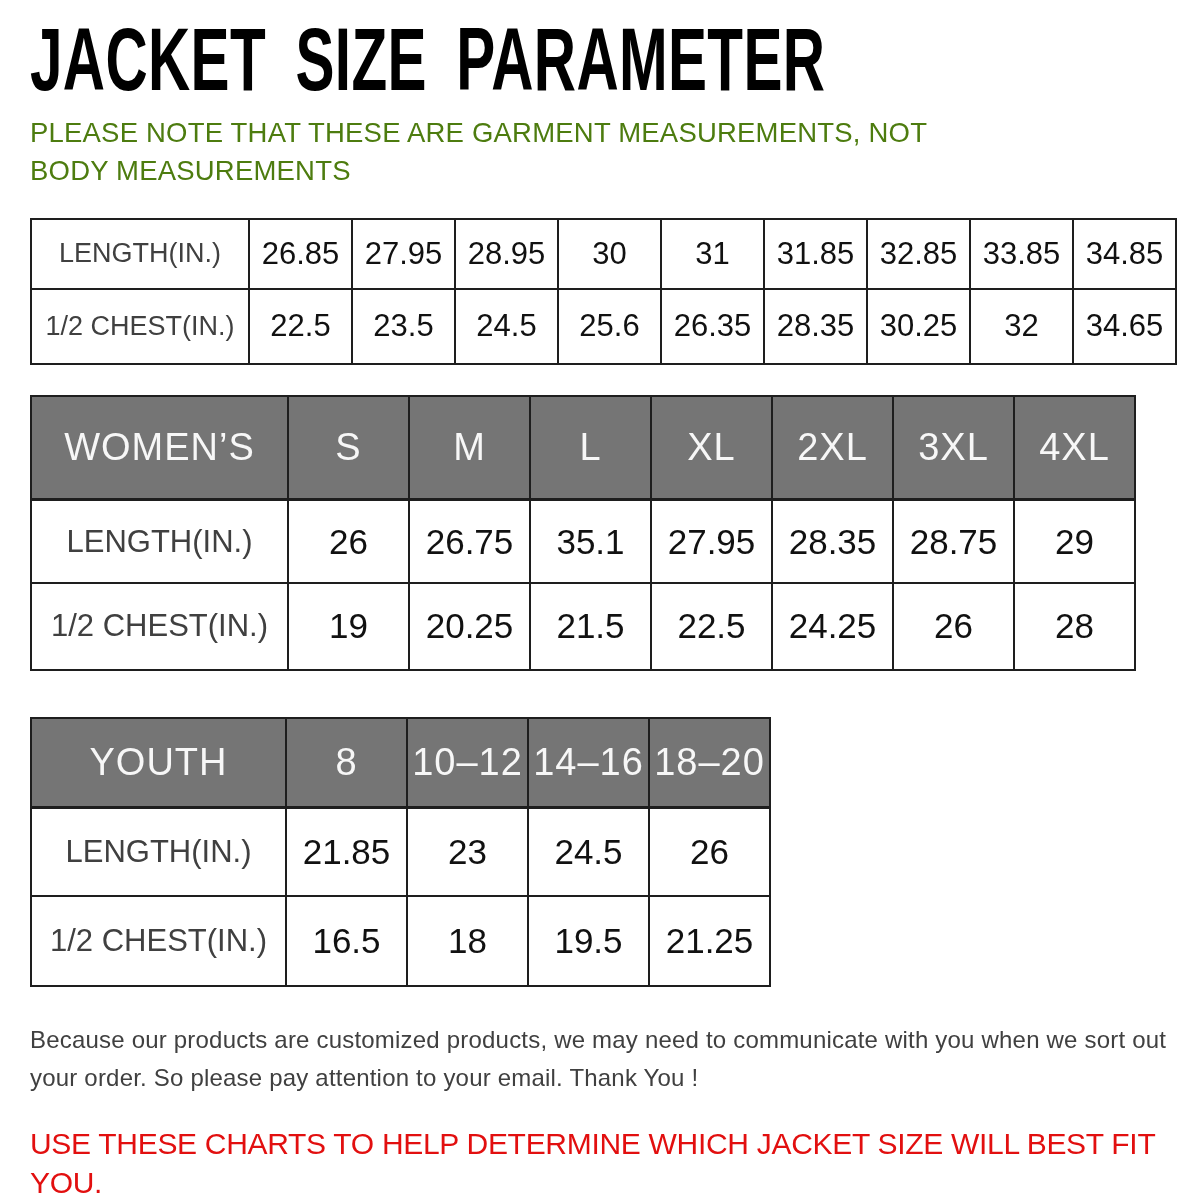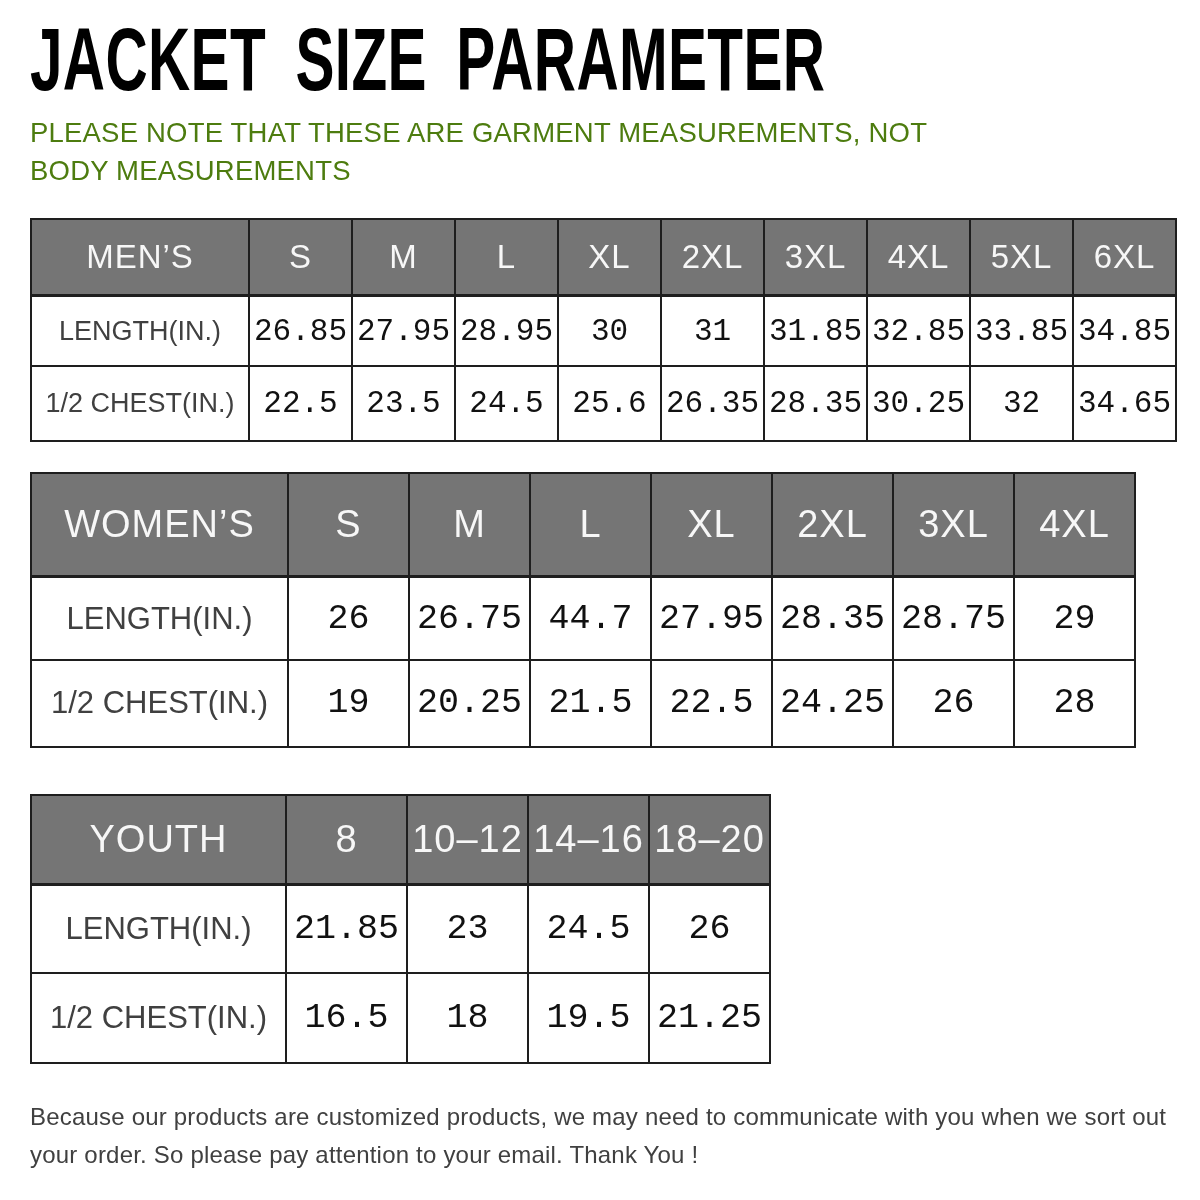--- a/index.html
+++ b/index.html
@@ -50,21 +50,21 @@
     padding: 0;
     overflow: hidden;
   }
   th {
     background: #757575;
     color: #f7f7f7;
     font-weight: normal;
     border-bottom-width: 3px;
     letter-spacing: 1px;
   }
-  td.val { font-family: Liberation Mono, monospace; color: #111; }
+  td.val { font-family: Liberation Sans, sans-serif; color: #111; }
   td.lbl { color: #404040; }
 
   
   .t-mens { width: 1145px; }
   .t-mens th { font-size: 33px; height: 77px; }
   .t-mens tr.r1 td { height: 70px; }
   .t-mens tr.r2 td { height: 75px; }
   .t-mens td.lbl { font-size: 27px; }
   .t-mens td.val { font-size: 31px; }
 
@@ -118,32 +118,20 @@
         <col style="width:103px">
         <col style="width:103px">
         <col style="width:103px">
         <col style="width:103px">
         <col style="width:103px">
         <col style="width:103px">
         <col style="width:103px">
         <col style="width:103px">
     </colgroup>
     <tbody>
-        <tr>
-      <th>MEN’S</th>
-      <th>S</th>
-      <th>M</th>
-      <th>L</th>
-      <th>XL</th>
-      <th>2XL</th>
-      <th>3XL</th>
-      <th>4XL</th>
-      <th>5XL</th>
-      <th>6XL</th>
-    </tr>
     <tr class="r1">
       <td class="lbl">LENGTH(IN.)</td>
       <td class="val">26.85</td>
       <td class="val">27.95</td>
       <td class="val">28.95</td>
       <td class="val">30</td>
       <td class="val">31</td>
       <td class="val">31.85</td>
       <td class="val">32.85</td>
       <td class="val">33.85</td>
@@ -183,21 +171,21 @@
       <th>L</th>
       <th>XL</th>
       <th>2XL</th>
       <th>3XL</th>
       <th>4XL</th>
     </tr>
     <tr class="r1">
       <td class="lbl">LENGTH(IN.)</td>
       <td class="val">26</td>
       <td class="val">26.75</td>
-      <td class="val">44.7</td>
+      <td class="val">35.1</td>
       <td class="val">27.95</td>
       <td class="val">28.35</td>
       <td class="val">28.75</td>
       <td class="val">29</td>
     </tr>
     <tr class="r2">
       <td class="lbl">1/2 CHEST(IN.)</td>
       <td class="val">19</td>
       <td class="val">20.25</td>
       <td class="val">21.5</td>

